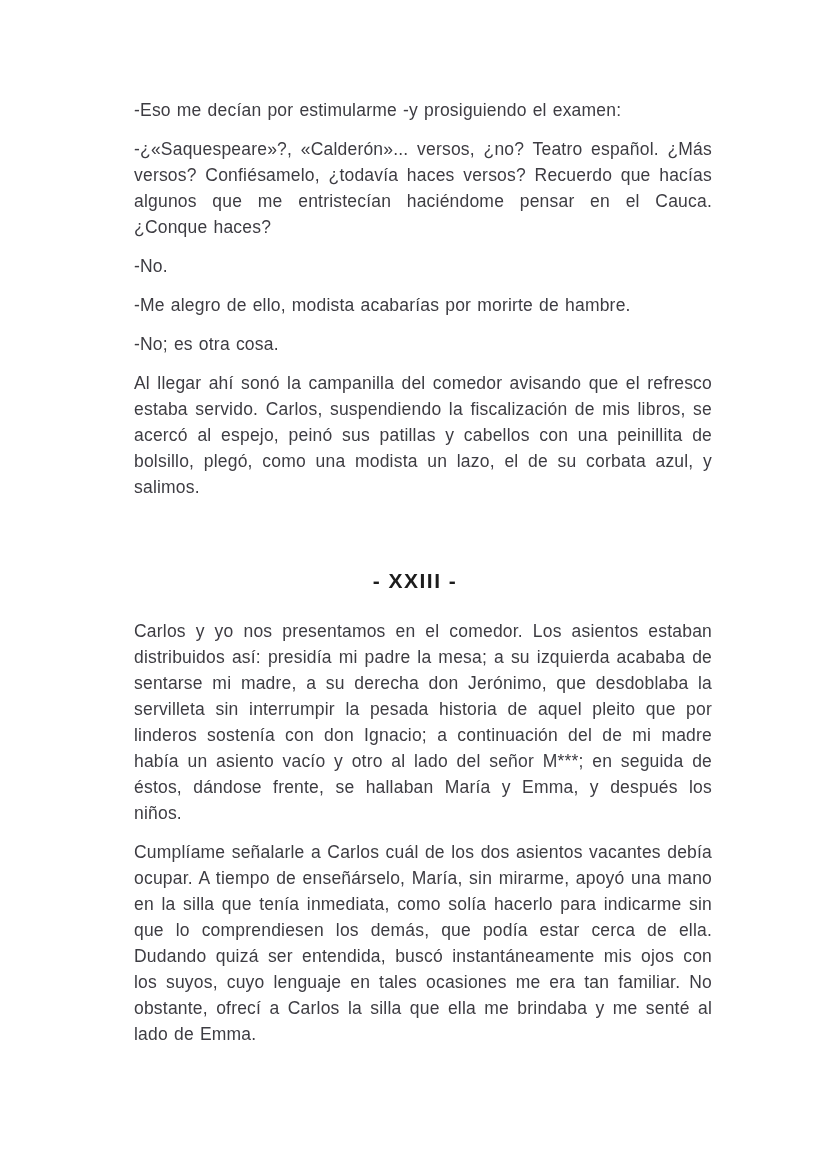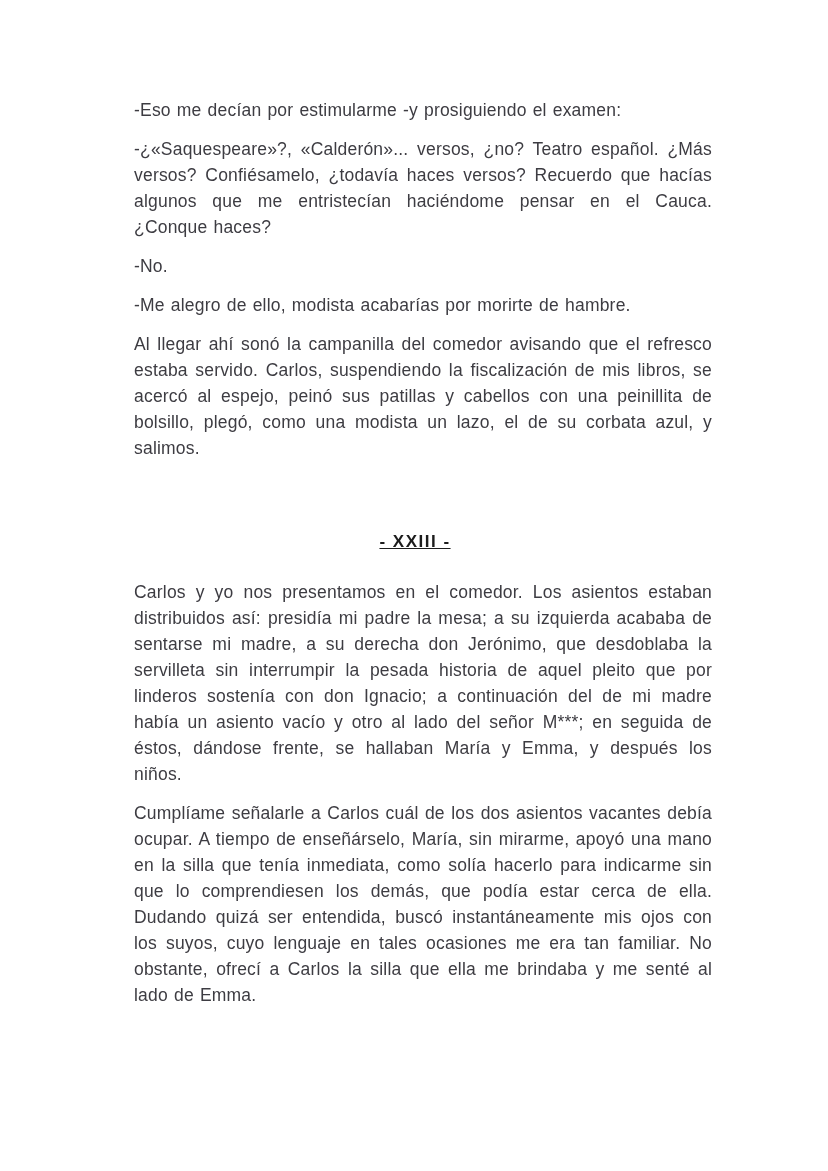--- a/index.html
+++ b/index.html
@@ -33,39 +33,39 @@
     line-height: 26px;
     color: var(--ink);
     text-align: justify;
     text-justify: inter-word;
     letter-spacing: 0.2px;
     hyphens: none;
     word-spacing: 1px;
   }
   .chapter-heading {
     margin: 68px 0 24px 0;
-    font-size: 17px;
+    font-size: 21px;
     line-height: 26px;
     font-weight: bold;
     color: var(--heading-ink);
     text-align: center;
     letter-spacing: 1.5px;
-    text-decoration: underline;
   }
 </style>
 </head>
 <body>
 
 <div class="book-page">
   <div class="page-text">
 
     <p class="para">-Eso me decían por estimularme -y prosiguiendo el examen:</p>
     <p class="para">-¿«Saquespeare»?, «Calderón»... versos, ¿no? Teatro español. ¿Más versos? Confiésamelo, ¿todavía haces versos? Recuerdo que hacías algunos que me entristecían haciéndome pensar en el Cauca. ¿Conque haces?</p>
     <p class="para">-No.</p>
     <p class="para">-Me alegro de ello, modista acabarías por morirte de hambre.</p>
+    <p class="para">-No; es otra cosa.</p>
     <p class="para">Al llegar ahí sonó la campanilla del comedor avisando que el refresco estaba servido. Carlos, suspendiendo la fiscalización de mis libros, se acercó al espejo, peinó sus patillas y cabellos con una peinillita de bolsillo, plegó, como una modista un lazo, el de su corbata azul, y salimos.</p>
 
     <h2 class="chapter-heading">- XXIII -</h2>
 
     <p class="para">Carlos y yo nos presentamos en el comedor. Los asientos estaban distribuidos así: presidía mi padre la mesa; a su izquierda acababa de sentarse mi madre, a su derecha don Jerónimo, que desdoblaba la servilleta sin interrumpir la pesada historia de aquel pleito que por linderos sostenía con don Ignacio; a continuación del de mi madre había un asiento vacío y otro al lado del señor M***; en seguida de éstos, dándose frente, se hallaban María y Emma, y después los niños.</p>
     <p class="para">Cumplíame señalarle a Carlos cuál de los dos asientos vacantes debía ocupar. A tiempo de enseñárselo, María, sin mirarme, apoyó una mano en la silla que tenía inmediata, como solía hacerlo para indicarme sin que lo comprendiesen los demás, que podía estar cerca de ella. Dudando quizá ser entendida, buscó instantáneamente mis ojos con los suyos, cuyo lenguaje en tales ocasiones me era tan familiar. No obstante, ofrecí a Carlos la silla que ella me brindaba y me senté al lado de Emma.</p>
 
   </div>
 </div>
 

